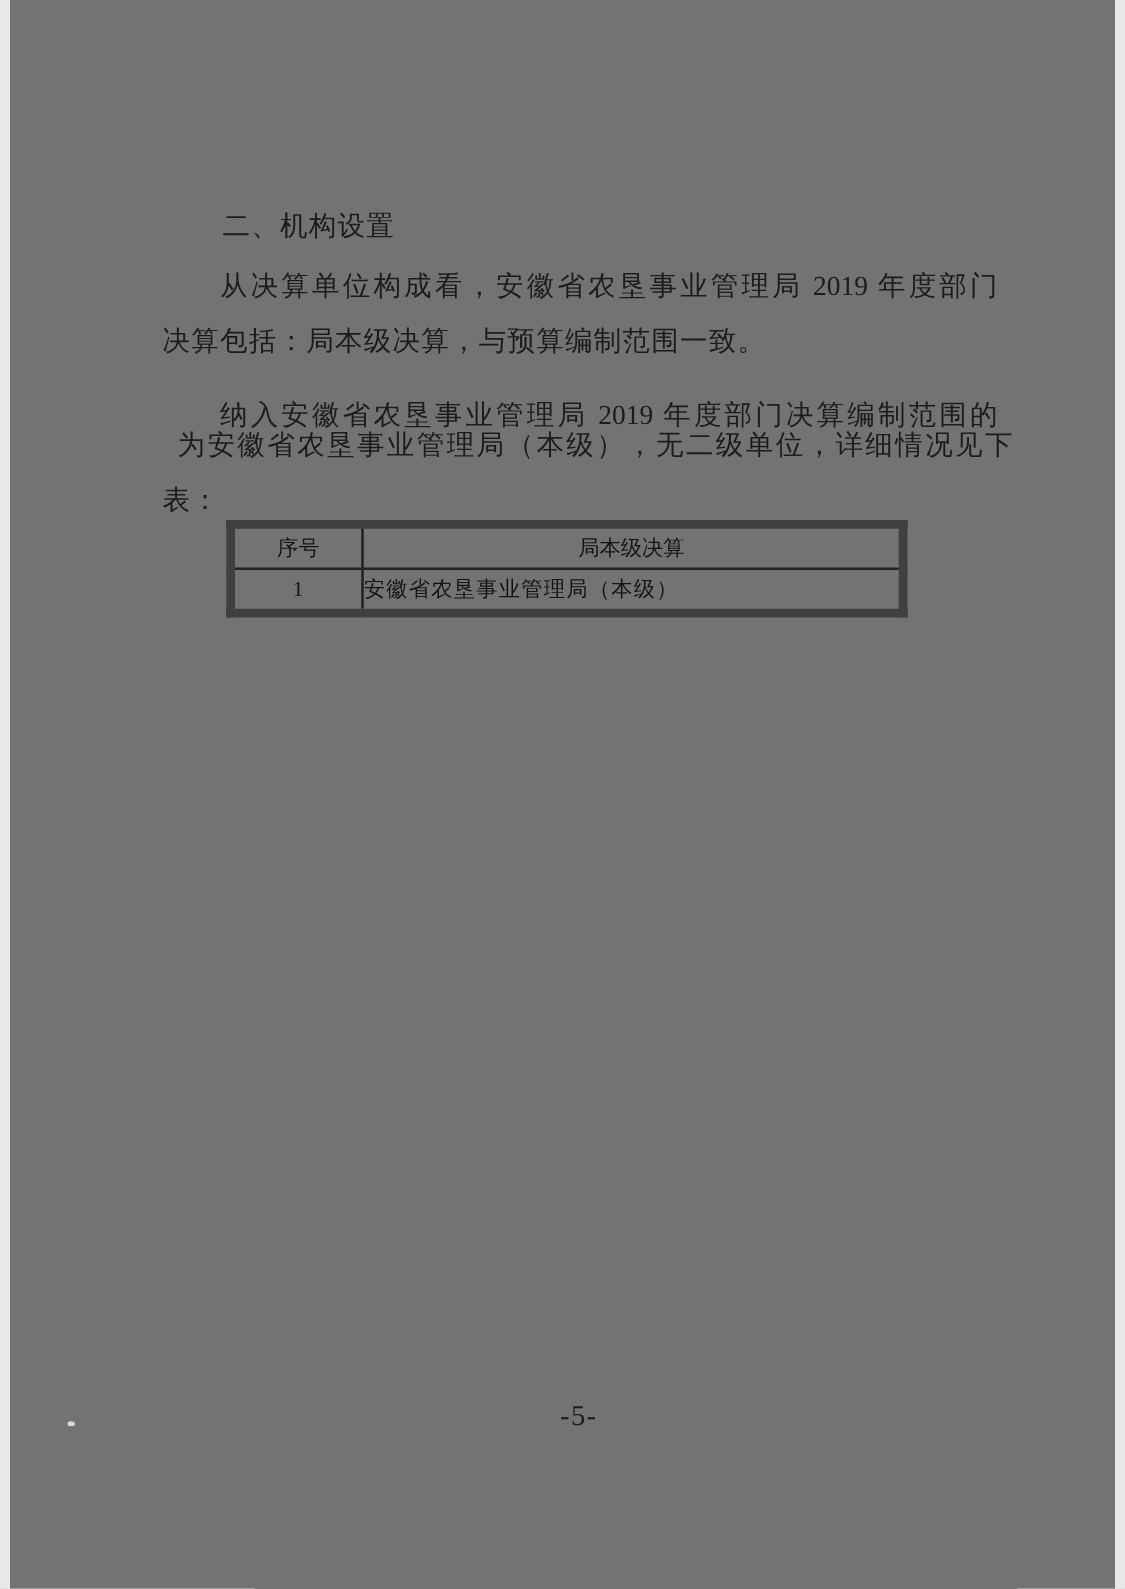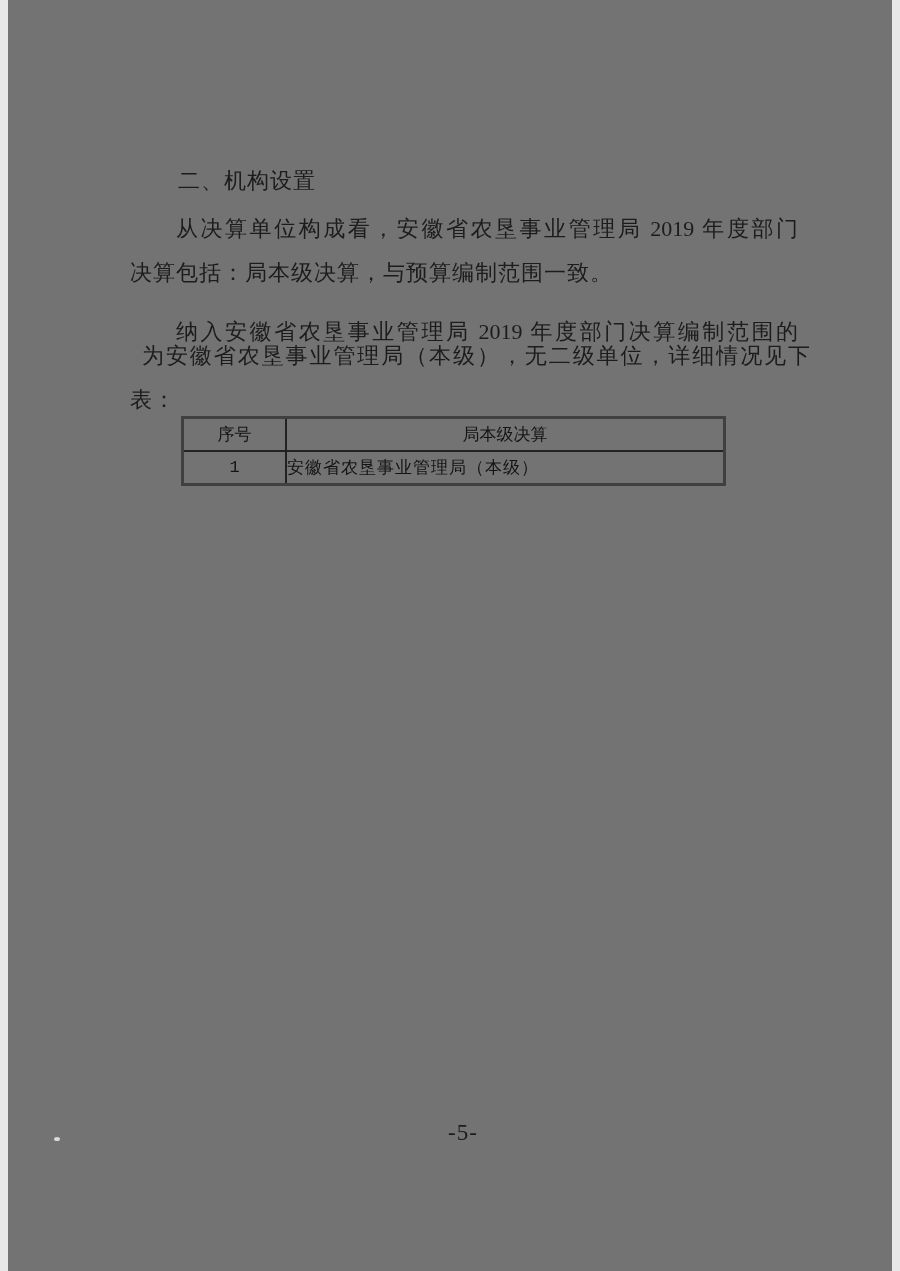--- a/index.html
+++ b/index.html
@@ -29,25 +29,24 @@
     text-align: justify;
     text-align-last: justify;
     letter-spacing: 0;
   }
   .doc-table {
     position: absolute;
     left: 173px;
     top: 416px;
     width: 545px;
     border-collapse: collapse;
-    border: 3px solid #404040;
+    border: 7px solid #404040;
     font-size: 17px;
     color: #141414;
     table-layout: fixed;
-    font-family: Liberation Mono, monospace;
   }
   .doc-table th, .doc-table td {
     border: 2px solid #222222;
     font-weight: normal;
     padding: 0;
     height: 31px;
     vertical-align: middle;
   }
   .doc-table .col-index { width: 101px; text-align: center; }
   .doc-table .col-name  { text-align: center; }

